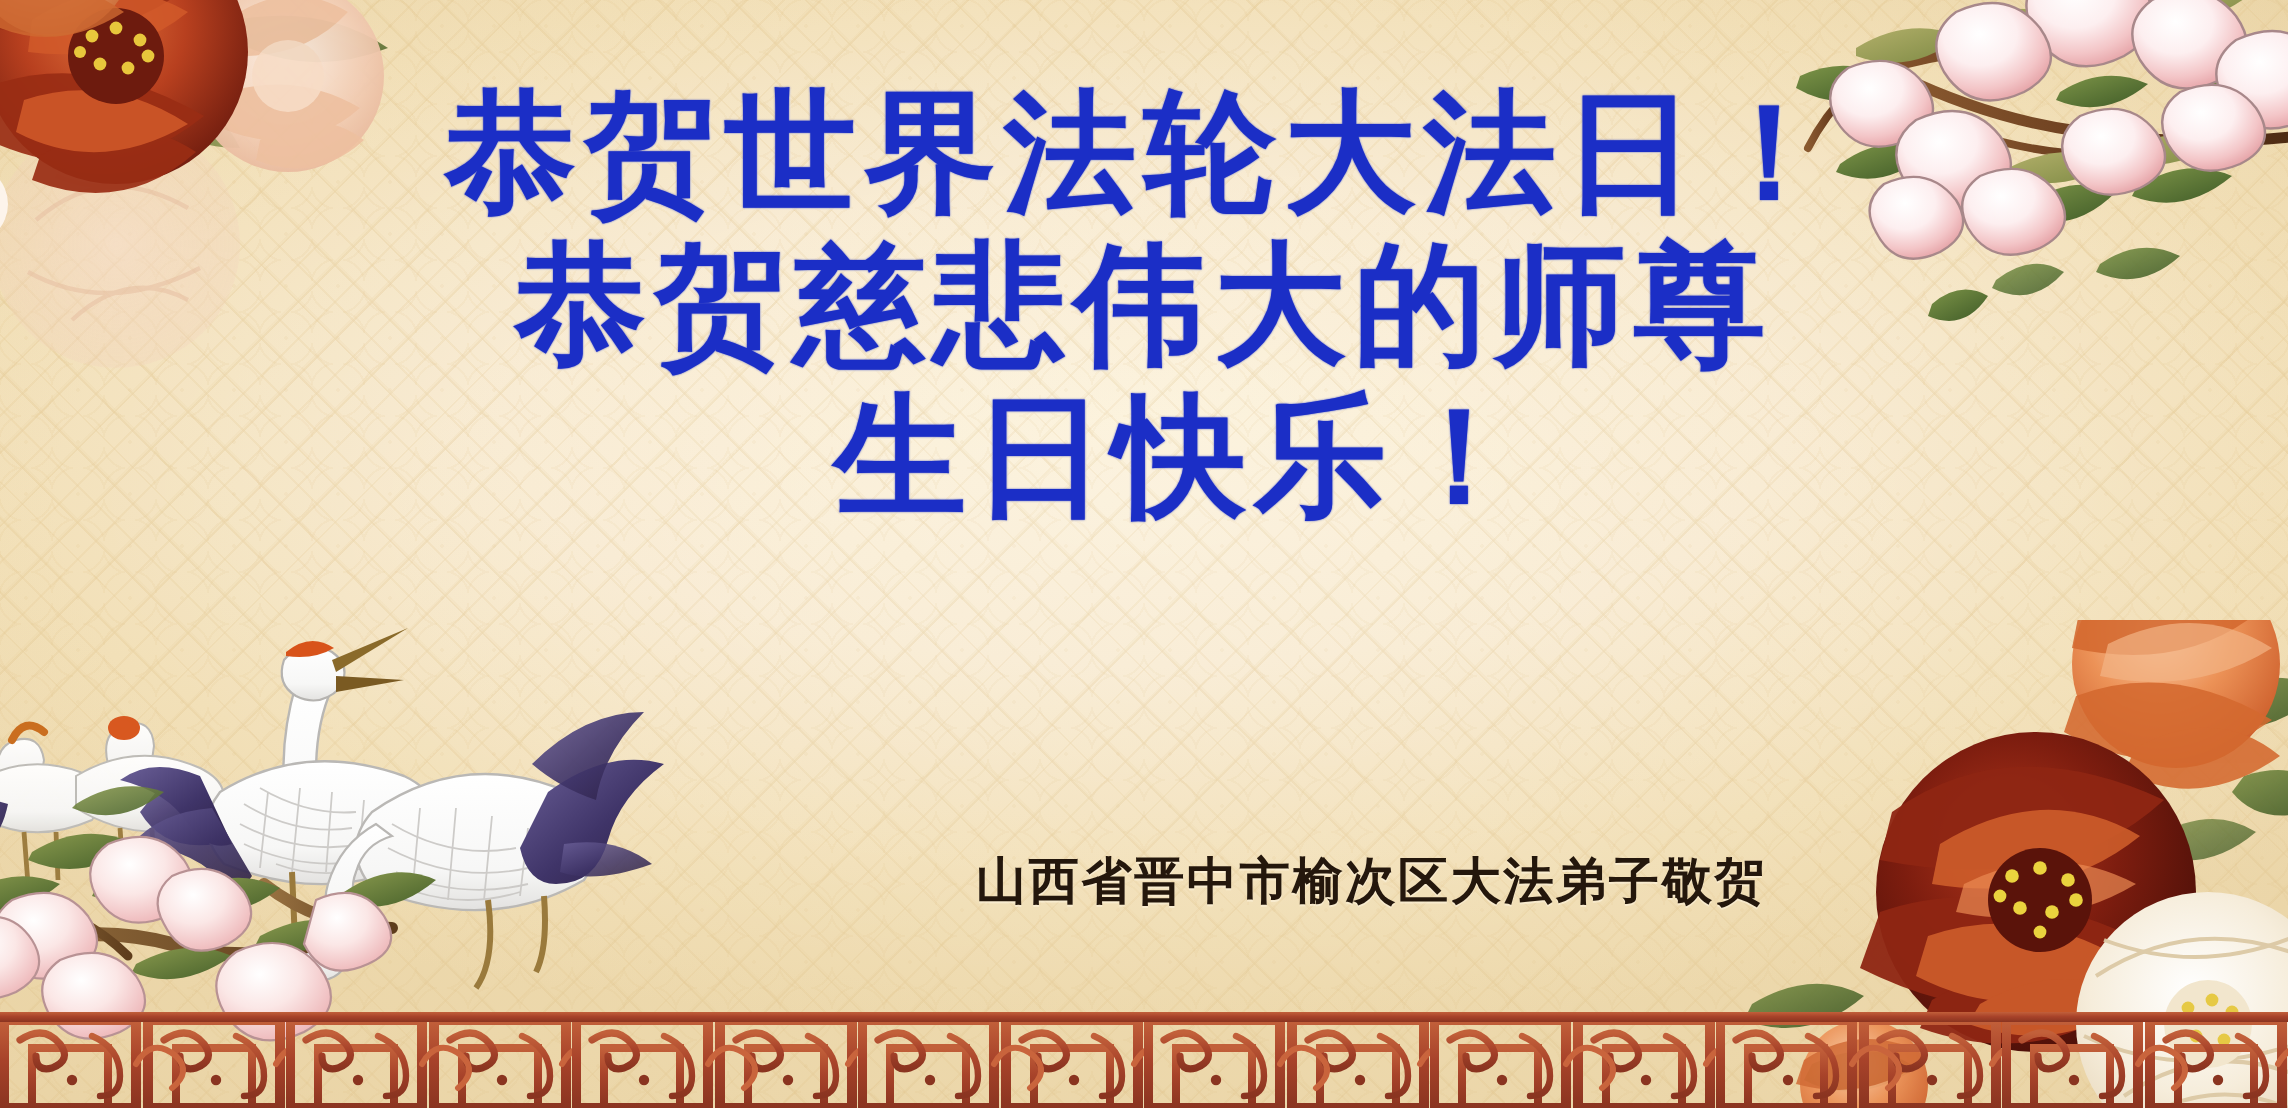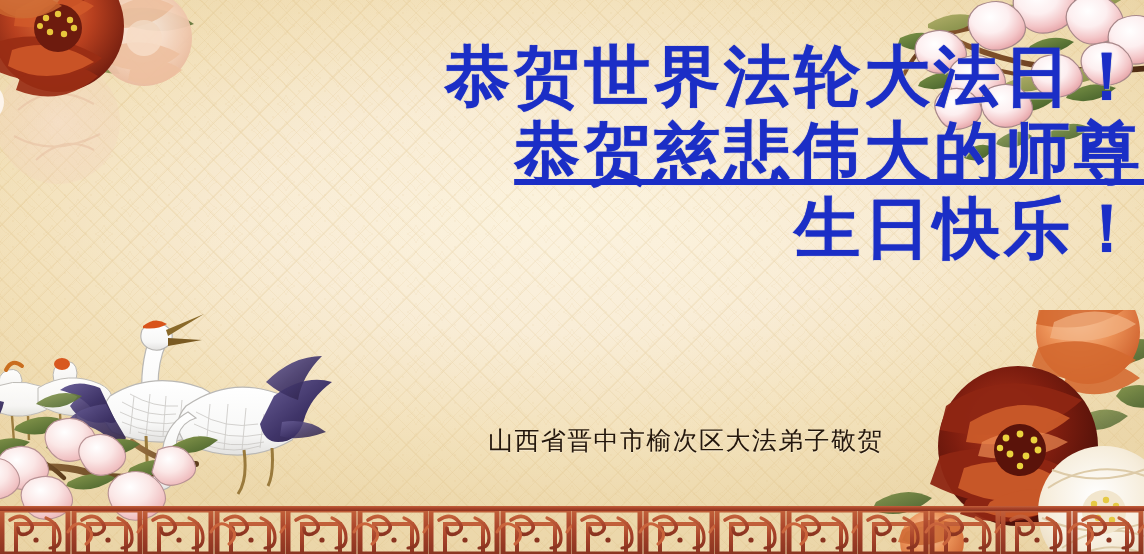--- a/index.html
+++ b/index.html
@@ -49,46 +49,46 @@
     background: radial-gradient(ellipse 85% 80% at 50% 45%,
       rgba(255,255,255,.22) 0%, rgba(255,255,255,0) 55%,
       rgba(196,150,78,.10) 100%);
   }
 
   
   .title-block {
     position: absolute;
     left: 0; right: 0;
     top: 44px;
-    text-align: right;
+    text-align: center;
     z-index: 30;
   }
   .title-line {
     color: #1b2ec6;
     font-weight: 700;
     letter-spacing: .06em;
     line-height: 1.0;
     text-shadow:
       0 0 1px rgba(27,46,198,.85),
       1px 1px 0 rgba(250,240,215,.55);
     white-space: nowrap;
   }
   .tl-1 { font-size: 66px; margin-bottom: 10px; }
-  .tl-2 { font-size: 66px; margin-bottom: 10px; text-decoration: underline; }
+  .tl-2 { font-size: 66px; margin-bottom: 10px; }
   .tl-3 { font-size: 66px; margin-left: 40px; }
 
   
   .signature {
     position: absolute;
     left: 488px;
     top: 424px;
     z-index: 30;
     color: #24170c;
     font-size: 25px;
-    font-weight: 400;
+    font-weight: 700;
     letter-spacing: .055em;
     white-space: nowrap;
     text-shadow: 0 1px 0 rgba(255,248,230,.5);
   }
 
   
   .deco { position: absolute; z-index: 20; pointer-events: none; }
   .deco svg { display: block; }
 
   .deco-tl { left: -38px;  top: -48px; }

